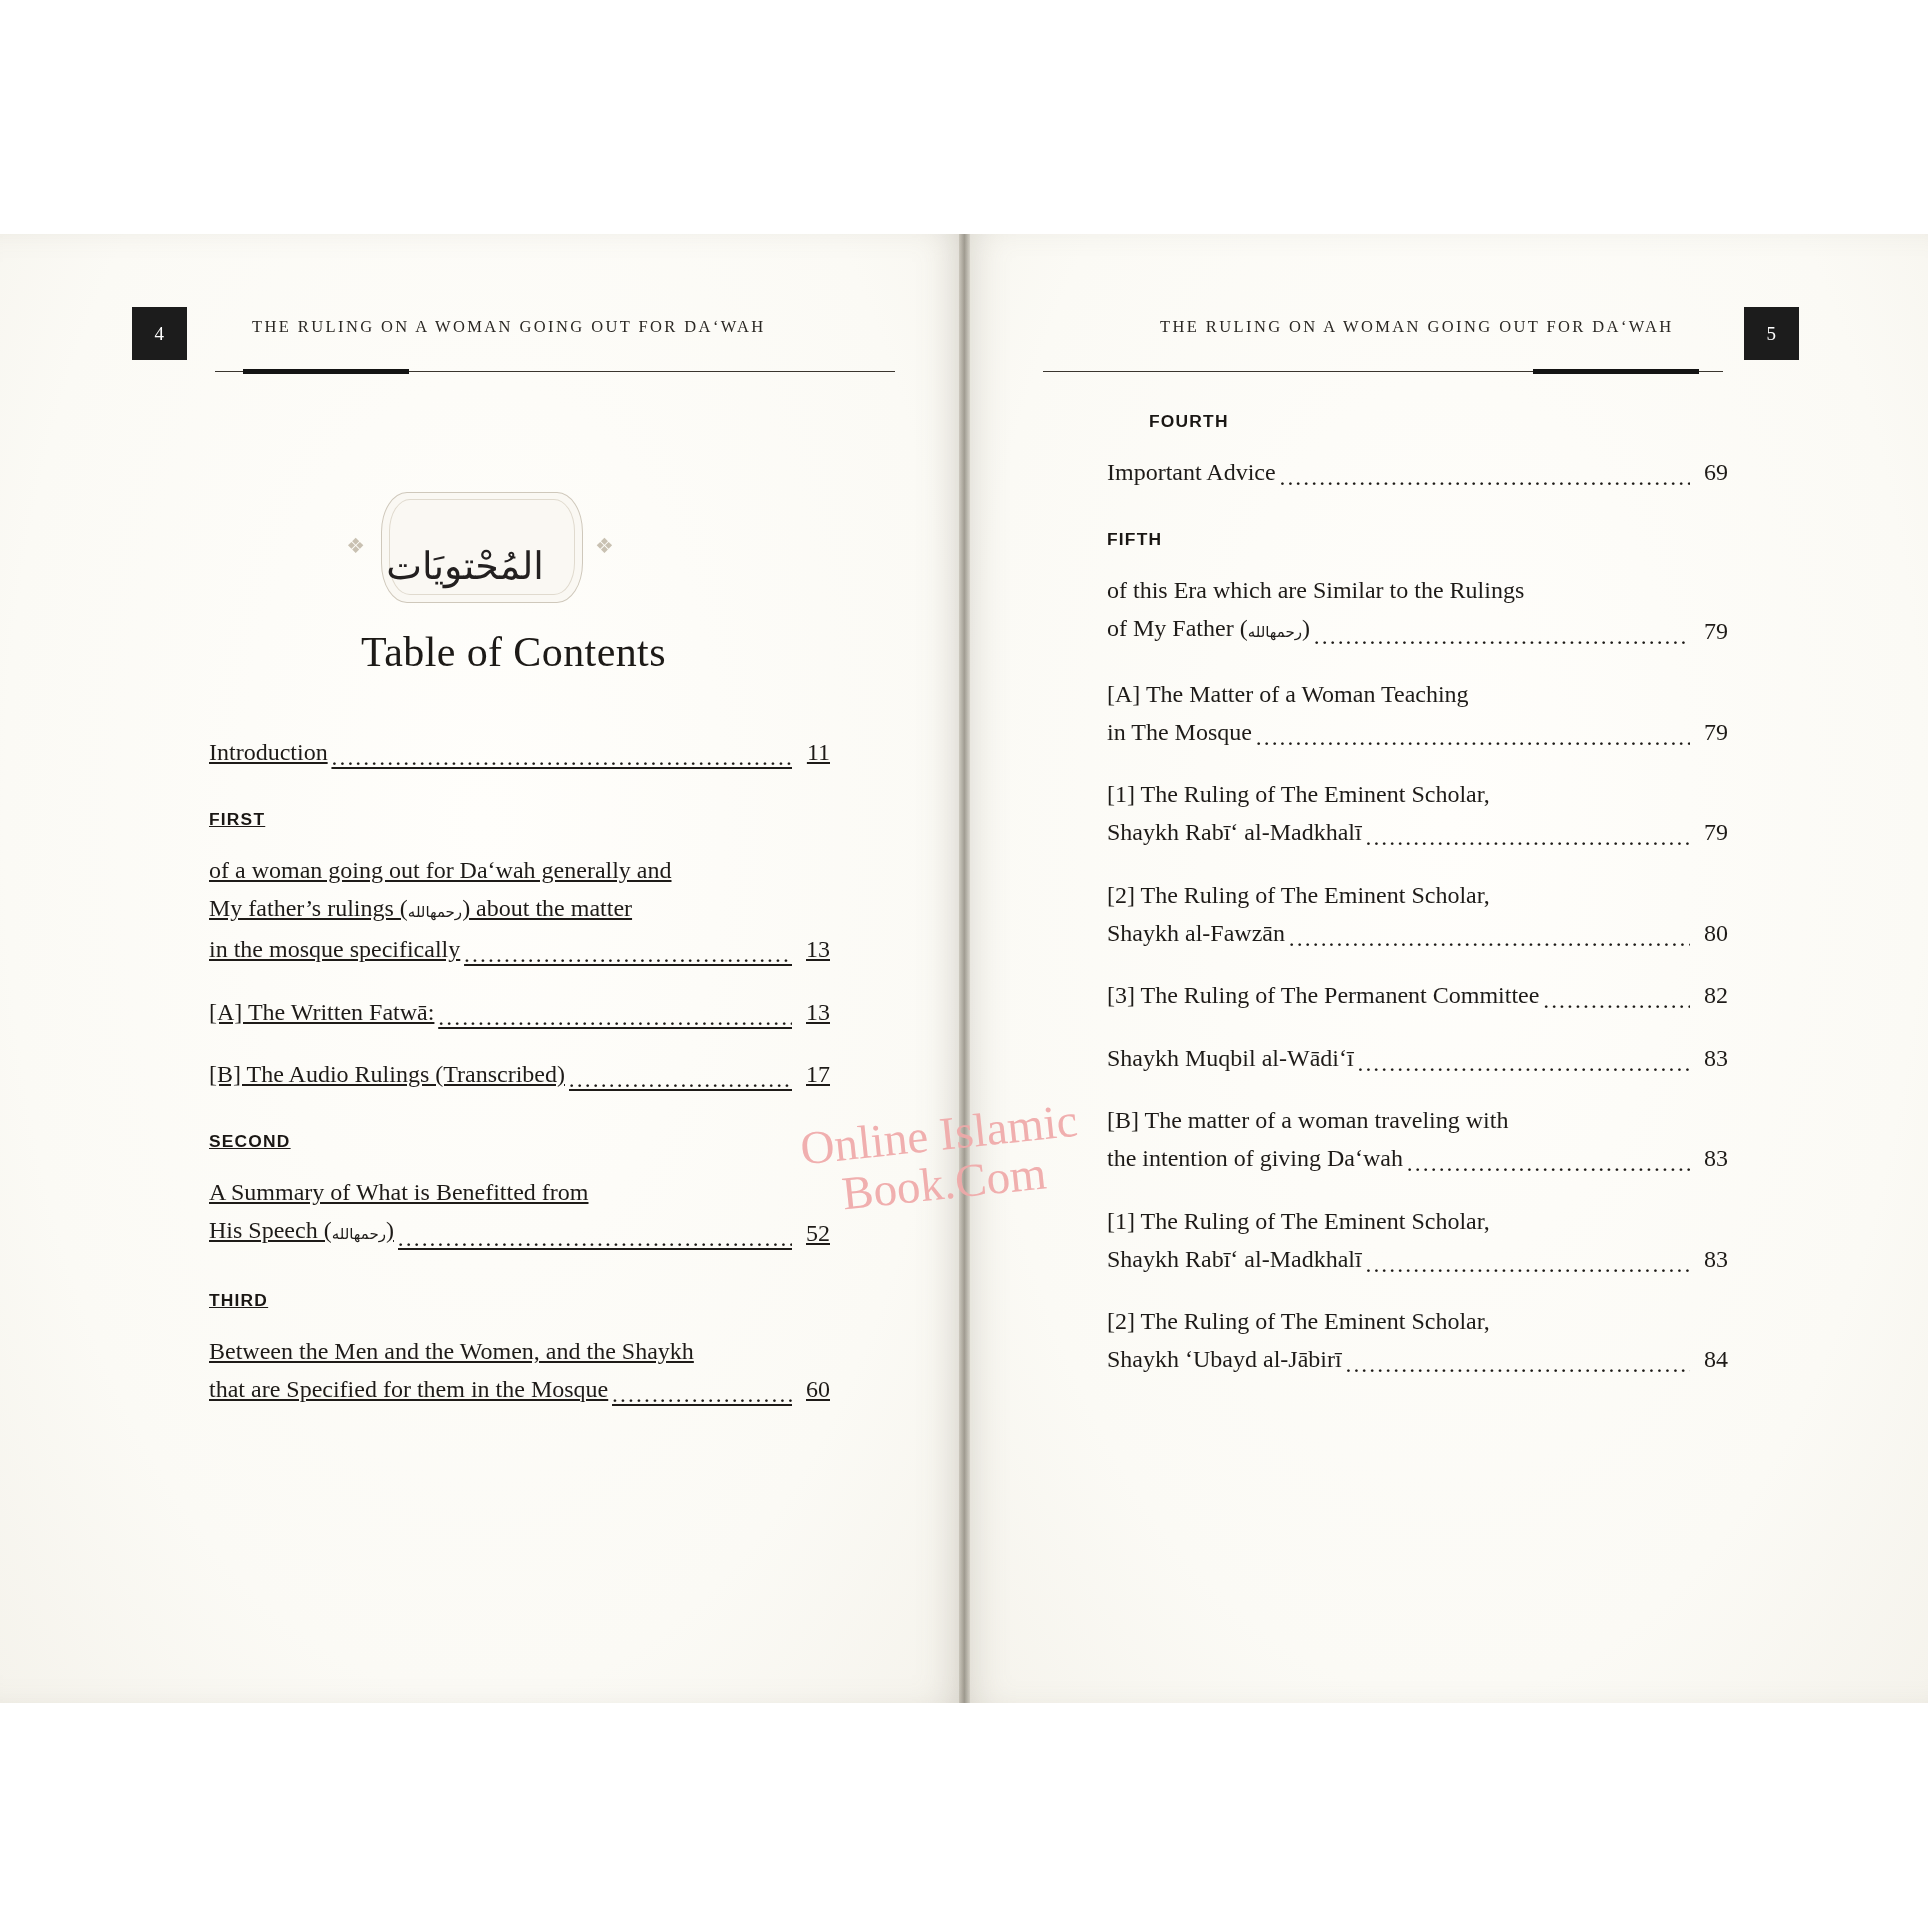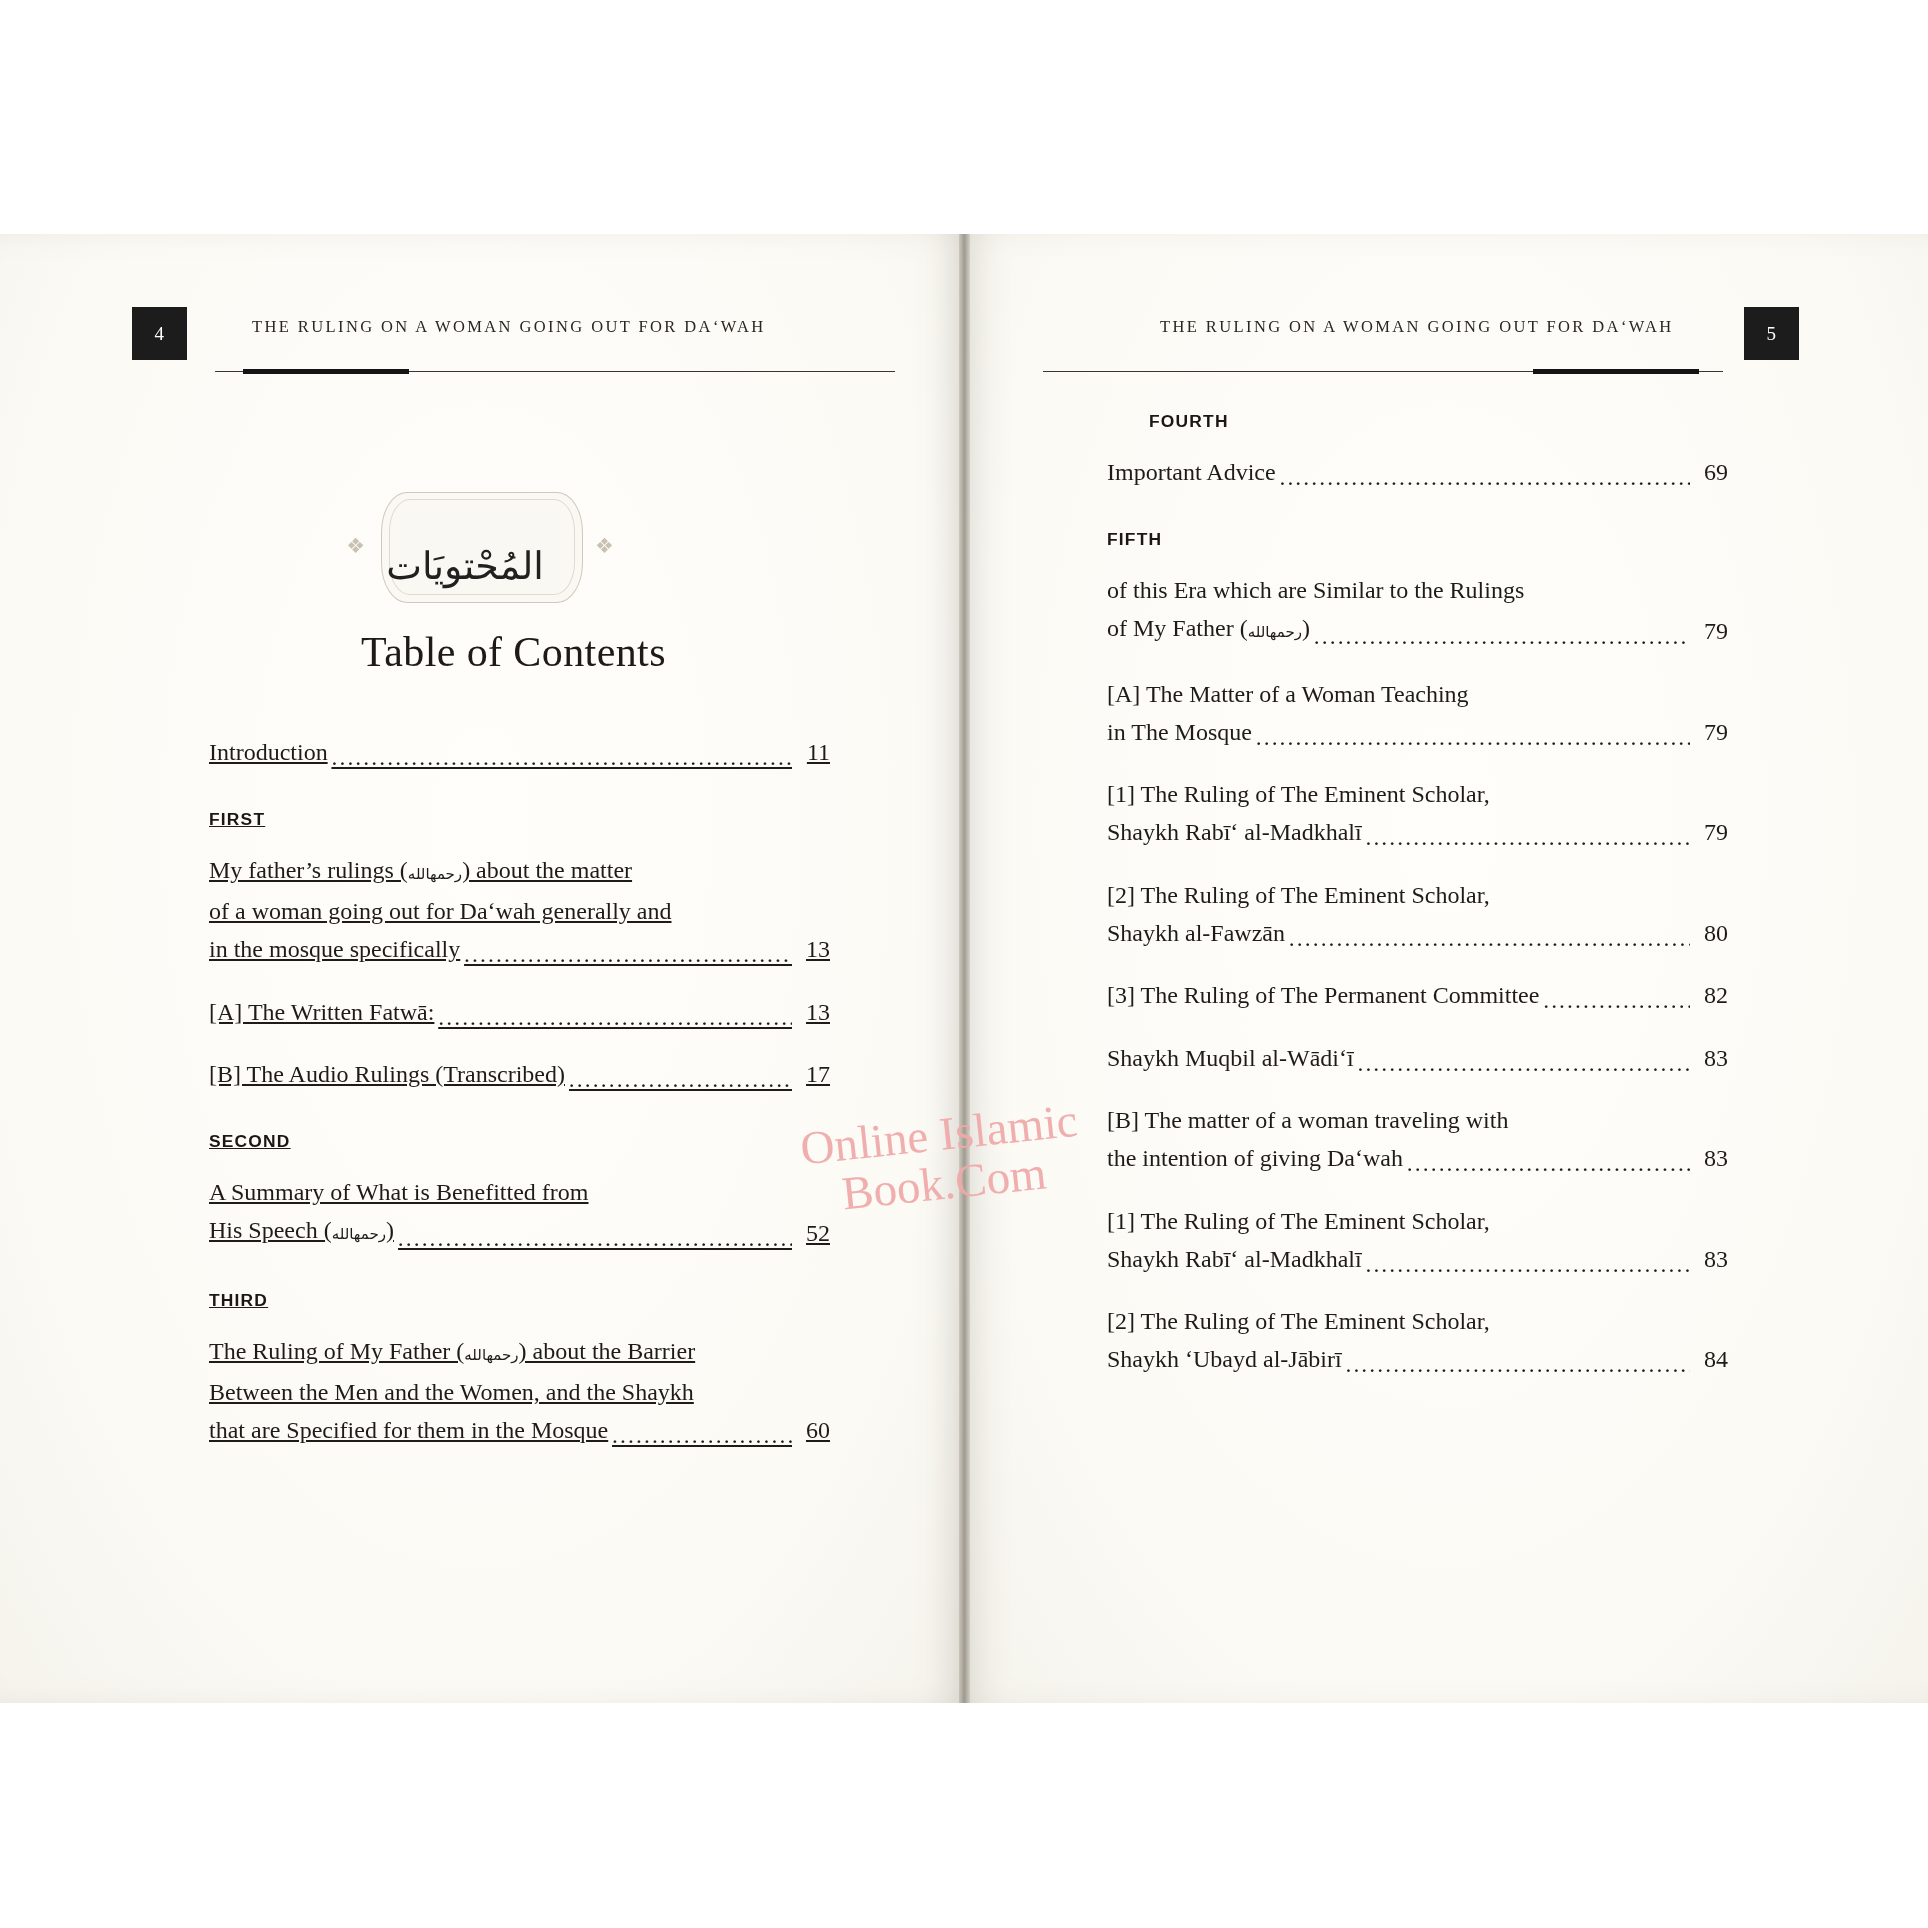--- a/index.html
+++ b/index.html
@@ -271,22 +271,22 @@
     <div class="col left" id="col-left">
         <div class="entry">
           <span class="lastline">
             <span class="txt">Introduction</span>
             <span class="dots">..........................................................................................</span>
             <span class="pg">11</span>
           </span>
         </div>
         <div class="sect">FIRST</div>
         <div class="entry">
+          <span class="ln">of a woman going out for Da‘wah generally and</span>
           <span class="ln">My father’s rulings (<span class="rah">رحمهالله</span>) about the matter</span>
-          <span class="ln">of a woman going out for Da‘wah generally and</span>
           <span class="lastline">
             <span class="txt">in the mosque specifically</span>
             <span class="dots">..........................................................................................</span>
             <span class="pg">13</span>
           </span>
         </div>
         <div class="entry">
           <span class="lastline">
             <span class="txt">[A] The Written Fatwā:</span>
             <span class="dots">..........................................................................................</span>
@@ -304,21 +304,20 @@
         <div class="entry">
           <span class="ln">A Summary of What is Benefitted from</span>
           <span class="lastline">
             <span class="txt">His Speech (<span class="rah">رحمهالله</span>)</span>
             <span class="dots">..........................................................................................</span>
             <span class="pg">52</span>
           </span>
         </div>
         <div class="sect">THIRD</div>
         <div class="entry">
-          <span class="ln">The Ruling of My Father (<span class="rah">رحمهالله</span>) about the Barrier</span>
           <span class="ln">Between the Men and the Women, and the Shaykh</span>
           <span class="lastline">
             <span class="txt">that are Specified for them in the Mosque</span>
             <span class="dots">..........................................................................................</span>
             <span class="pg">60</span>
           </span>
         </div>
       </div>
     <div class="col right" id="col-right">
         <div class="sect">FOURTH</div>

